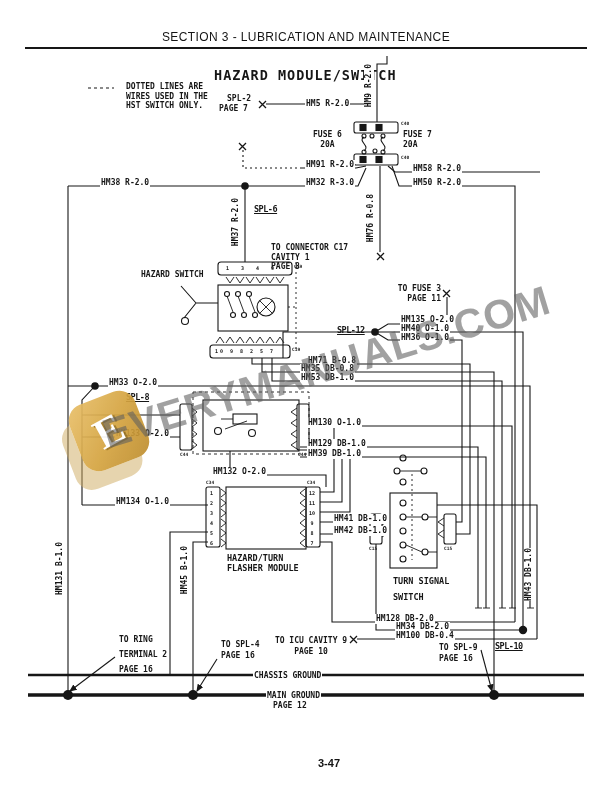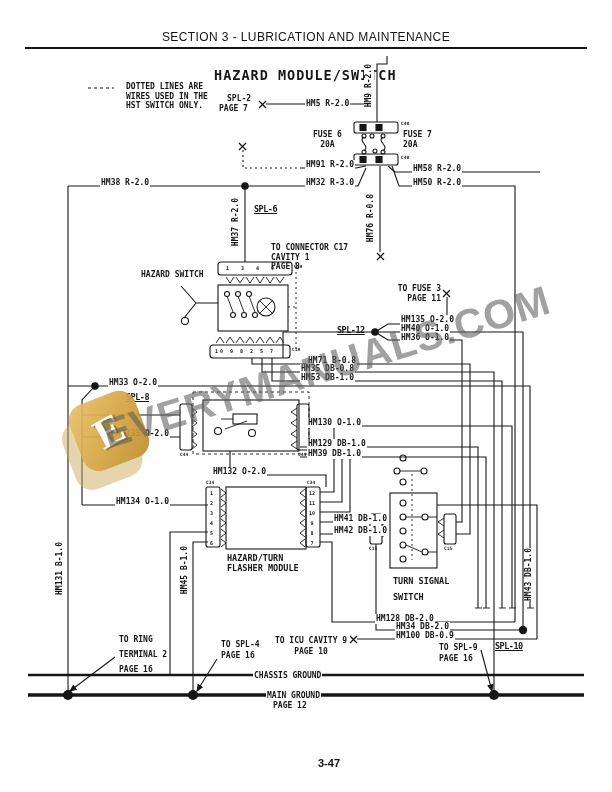--- a/index.html
+++ b/index.html
@@ -281,21 +281,21 @@
   <div class="lbl xs" style="left:444px;top:546px">C15</div>
   <div class="lbl nobg" style="left:392px;top:573px;font-size:8.5px;line-height:16px">TURN SIGNAL
 SWITCH</div>
 
   <div class="vlbl" style="left:55px;top:542px">HM131 B-1.0</div>
   <div class="vlbl" style="left:180px;top:546px">HM45 B-1.0</div>
   <div class="vlbl" style="left:524px;top:548px">HM43 DB-1.0</div>
 
   <div class="lbl" style="left:375px;top:614px">HM128 DB-2.0</div>
   <div class="lbl" style="left:395px;top:622px">HM34 DB-2.0</div>
-  <div class="lbl" style="left:395px;top:631px">HM100 DB-0.9</div>
+  <div class="lbl" style="left:395px;top:631px">HM100 DB-0.4</div>
   <div class="lbl splice nobg" style="left:494px;top:641px">SPL-10</div>
 
   <div class="lbl nobg" style="left:118px;top:632px;line-height:15px">TO RING
 TERMINAL 2
 PAGE 16</div>
   <div class="lbl nobg" style="left:220px;top:640px;line-height:10.5px">TO SPL-4
 PAGE 16</div>
   <div class="lbl nobg" style="left:272px;top:636px;width:76px;text-align:center;line-height:10.5px">TO ICU CAVITY 9
 PAGE 10</div>
   <div class="lbl nobg" style="left:438px;top:643px;line-height:10.5px">TO SPL-9

